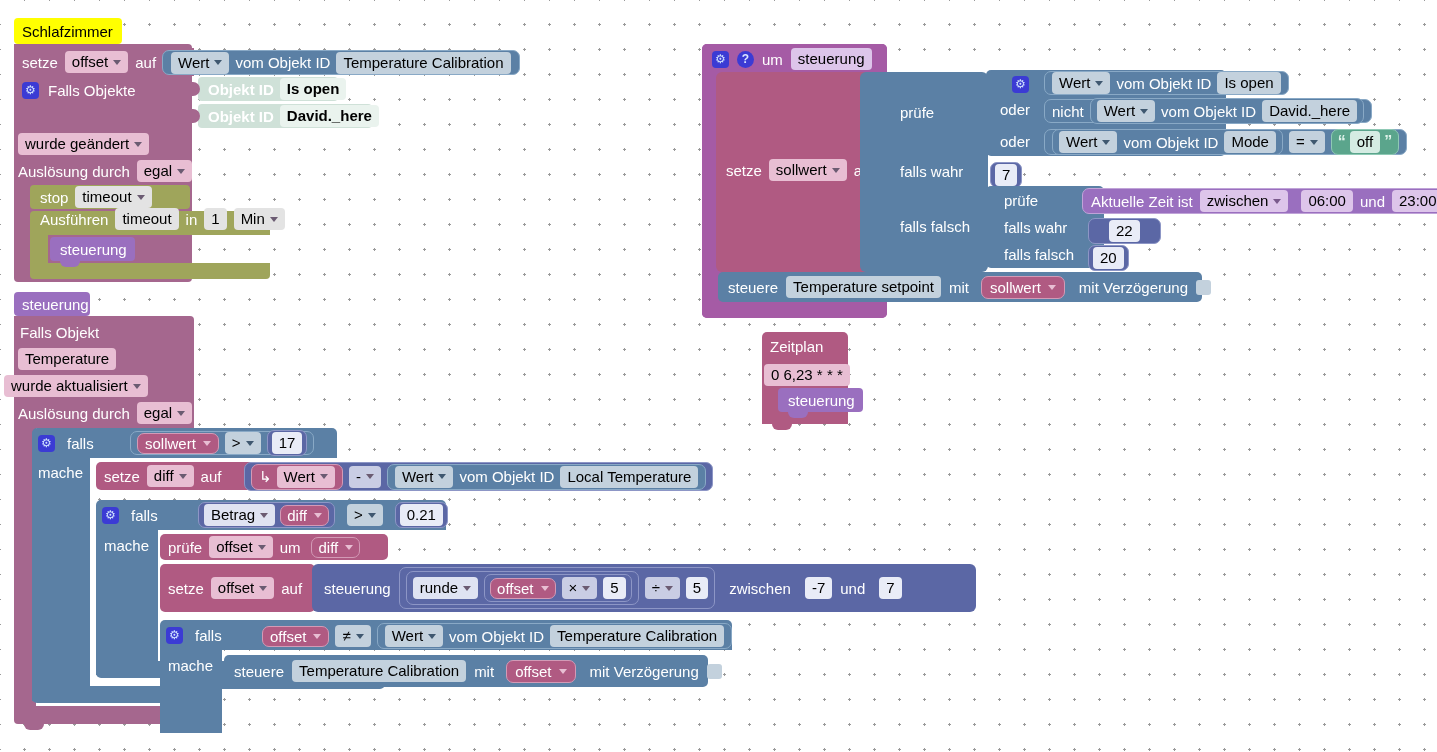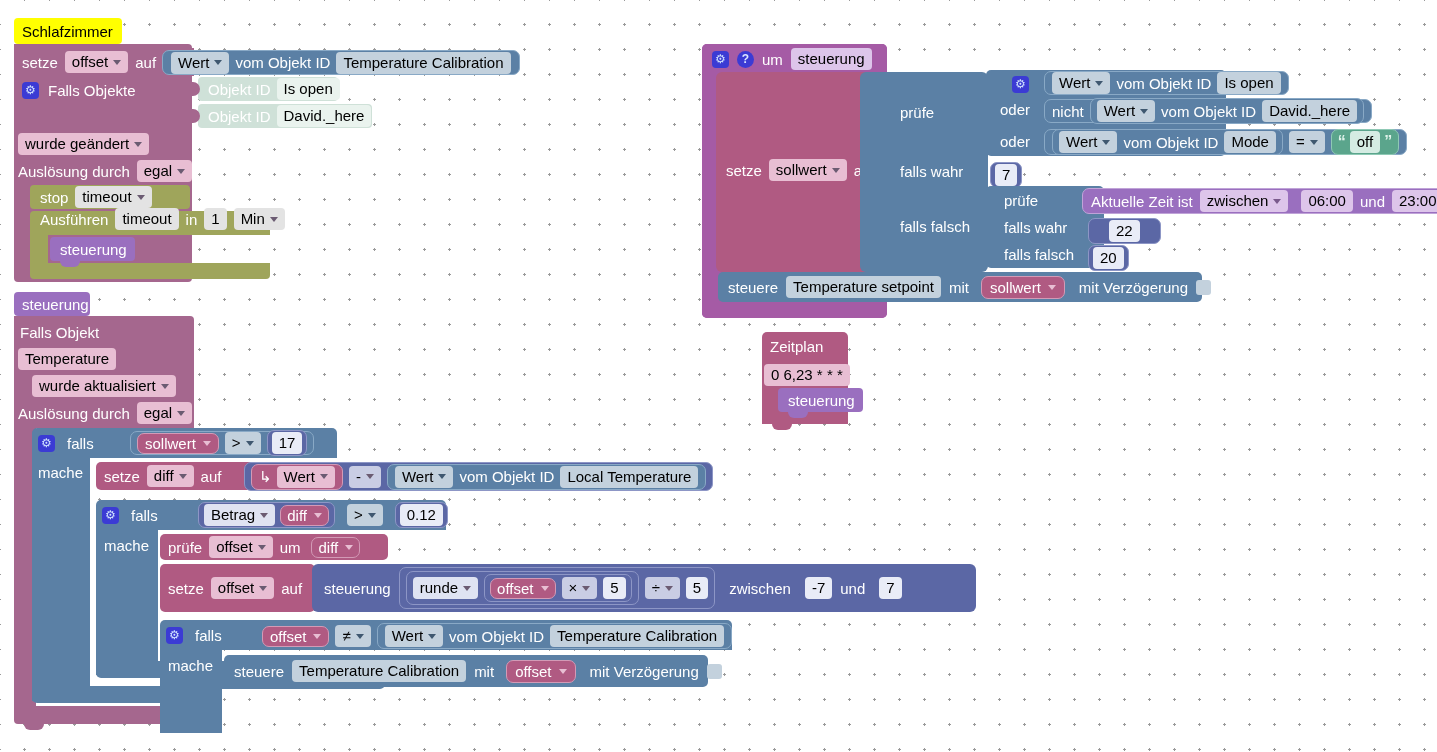--- a/index.html
+++ b/index.html
@@ -23,21 +23,21 @@
 
   
   .c-pink   {background:#a5678e;}
   .c-pink2  {background:#b05a82;}
   .c-blue   {background:#5b80a5;}
   .c-blueD  {background:#5b67a5;}
   .c-olive  {background:#9fa55b;}
   .c-purple {background:#a55ba5;}
   .c-purple2{background:#9a6fbf;}
   .c-green  {background:#5ba58c;}
-  .c-mint   {background:#cfe1d8;}
+  .c-mint   {background:#cfe1d8;font-weight:bold;}
   .c-yellow {background:#ffff00;}
 
   
   .fld{
     display:inline-flex;align-items:center;gap:4px;
     background:#e3e3e3;color:#000;border-radius:4px;
     padding:1px 7px;font-size:15px;line-height:20px;white-space:nowrap;
   }
   .fld.dark{background:#c3d1dd;}
   .fld.pinkf{background:#e8bed3;}
@@ -179,21 +179,21 @@
   <div class="blk c-pink" style="left:14px;top:428px;width:22px;height:290px;"></div>
   <div class="blk c-pink" style="left:14px;top:706px;width:178px;height:18px;border-radius:0 0 4px 4px;"></div>
   <div class="blk c-pink" style="left:24px;top:724px;width:20px;height:6px;border-radius:0 0 8px 8px;"></div>
 
   <div class="blk row" style="left:20px;top:321px;height:22px;">
     <span class="lbl">Falls Objekt</span>
   </div>
   <div class="blk" style="left:18px;top:348px;">
     <span class="fld pinkf">Temperature</span>
   </div>
-  <div class="blk" style="left:32px;top:375px;">
+  <div class="blk" style="left:4px;top:375px;">
     <span class="fld pinkf">
       <span>wurde aktualisiert</span>
       <i class="caret"></i>
     </span>
   </div>
   <div class="blk row" style="left:18px;top:402px;height:22px;gap:7px;">
     <span class="lbl">Auslösung durch</span>
     <span class="fld pinkf">
       <span>egal</span>
       <i class="caret"></i>
@@ -272,21 +272,21 @@
       <span class="rep c-pink2" style="padding:1px 6px;">
         <span class="lbl">diff</span>
         <i class="caret" style="border-top-color:#e8bed3"></i>
       </span>
     </span>
     <span class="fld dark">
       <span>&gt;</span>
       <i class="caret b"></i>
     </span>
     <span class="rep c-blueD" style="padding:1px 4px;">
-      <span class="fld numf">0.12</span>
+      <span class="fld numf">0.21</span>
     </span>
   </div>
   <div class="blk" style="left:104px;top:537px;">
     <span class="lbl">mache</span>
   </div>
 
   <div class="blk c-pink2" style="left:160px;top:534px;width:228px;height:26px;border-radius:5px;"></div>
   <div class="blk row" style="left:168px;top:536px;height:22px;gap:7px;">
     <span class="lbl">prüfe</span>
     <span class="fld pinkf">

